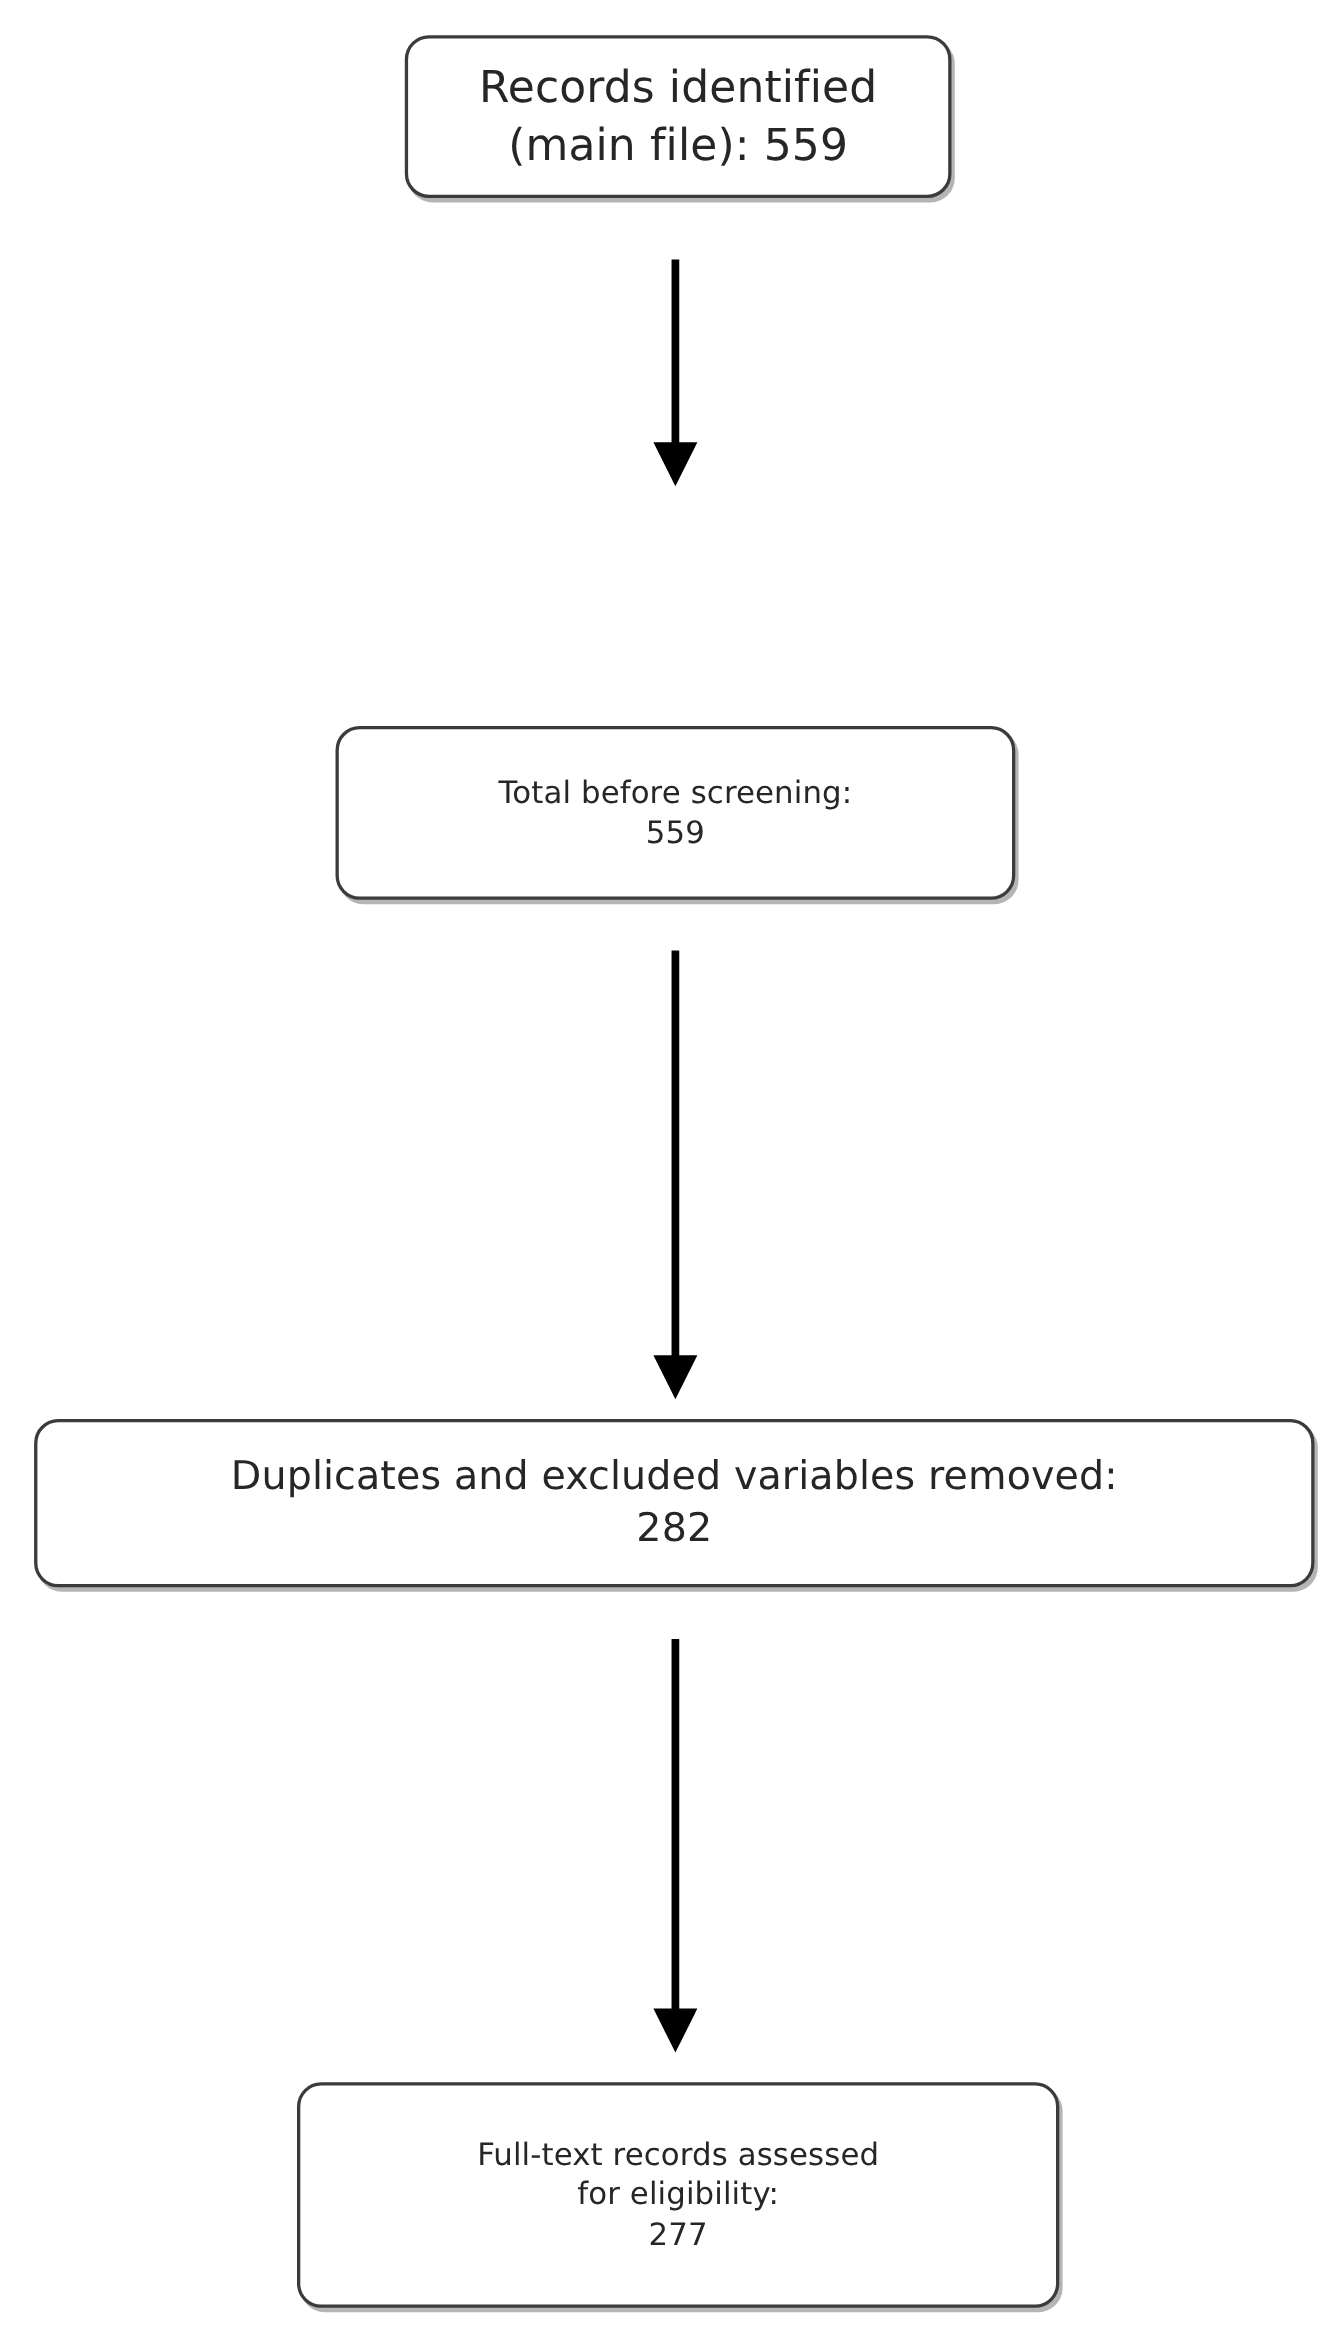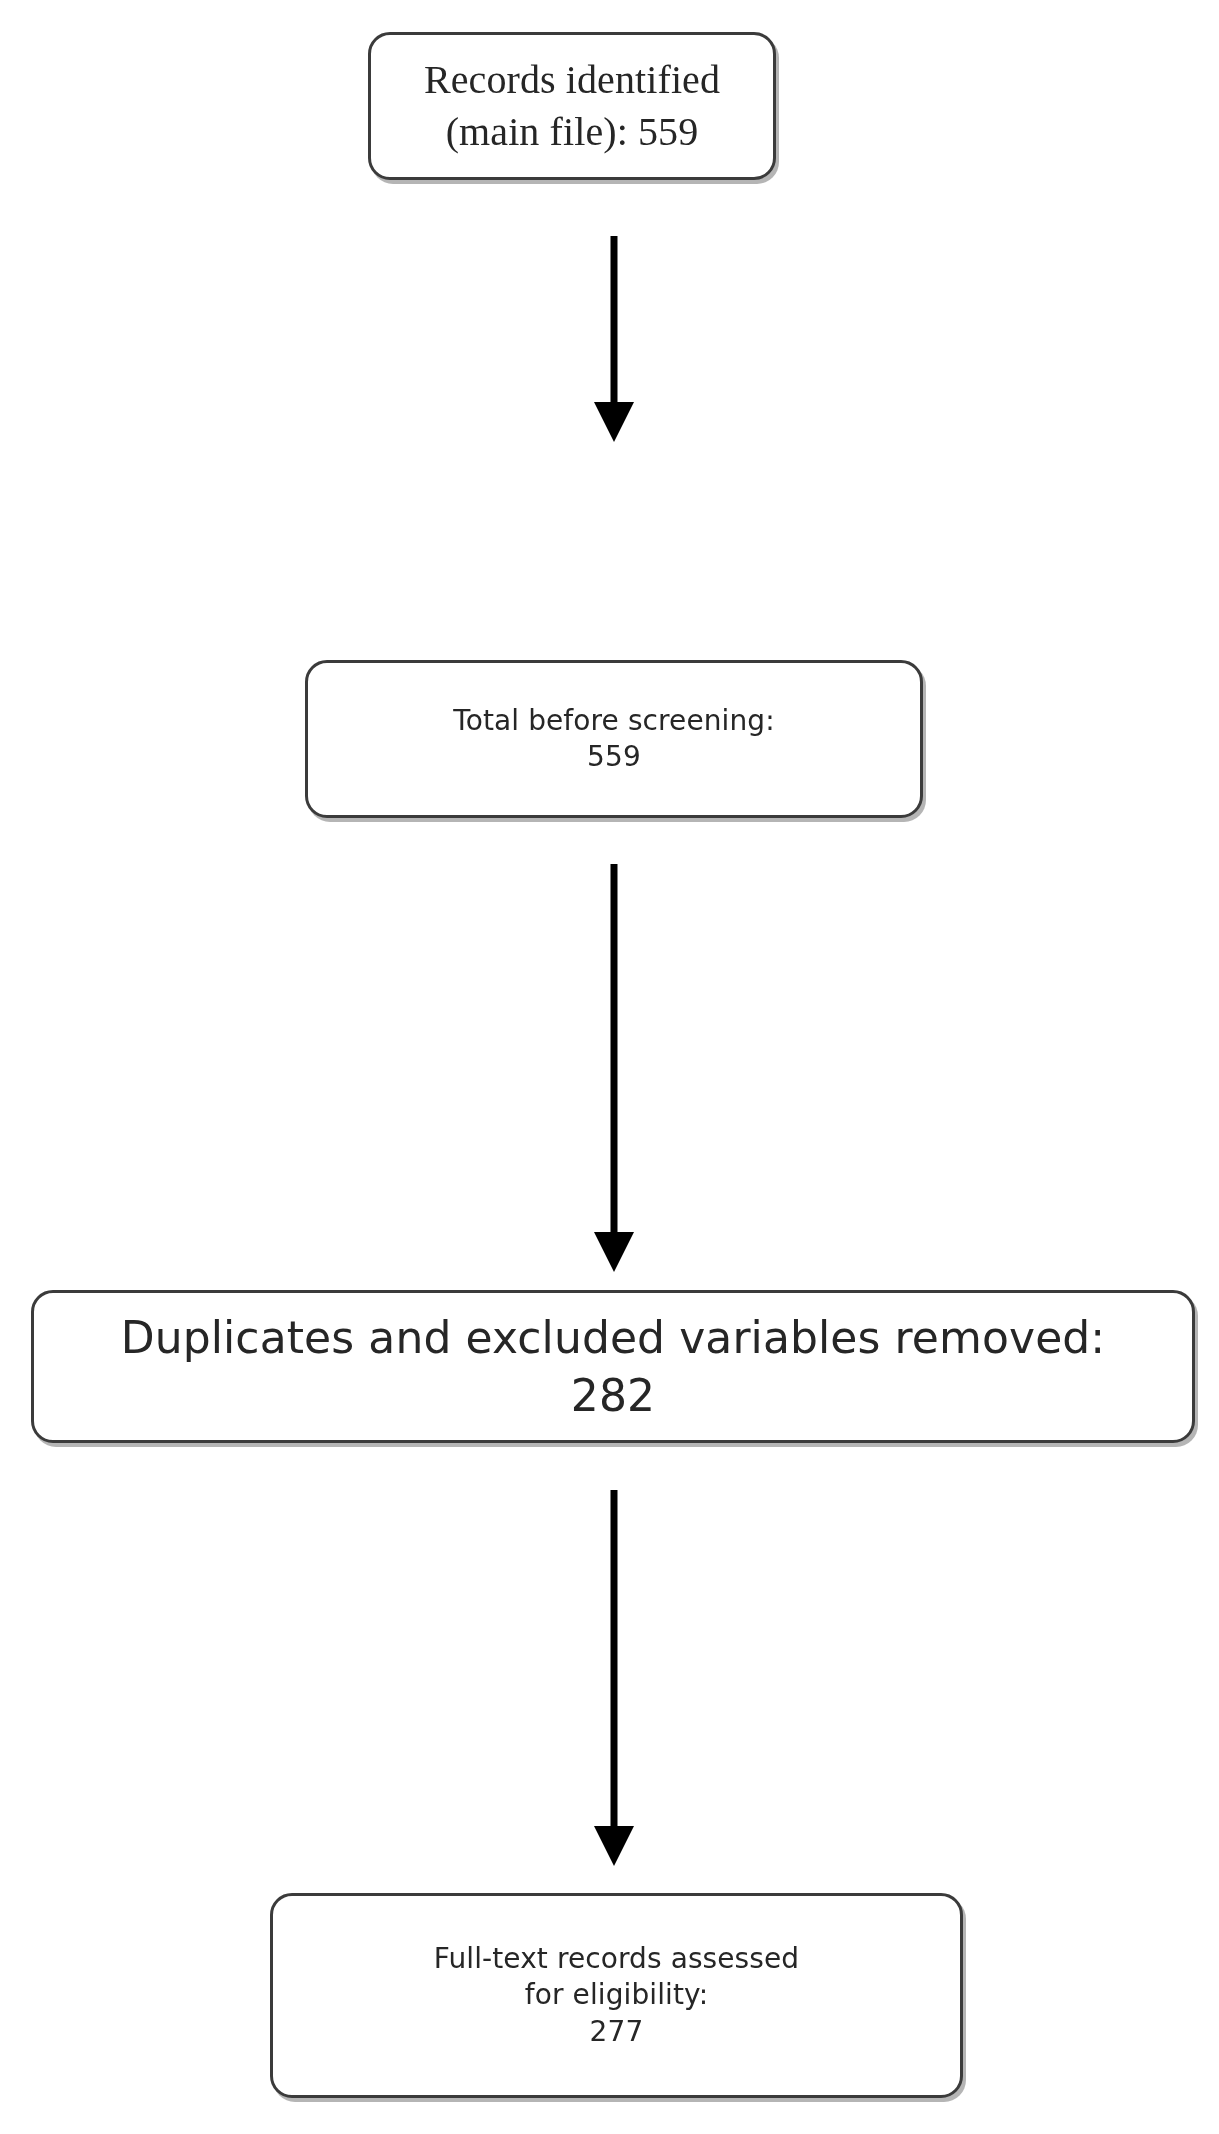--- a/index.html
+++ b/index.html
@@ -34,33 +34,33 @@
     display: block;
     line-height: 1.30;
     white-space: pre-line;
     padding: 0 14px;
     font-weight: 400;
     letter-spacing: 0.1px;
   }
 
   
   #node-identified {
-    left: 368px; top: 32px; width: 408px; height: 148px; font-family: Liberation Serif, serif;
+    left: 368px; top: 32px; width: 497px; height: 148px;
   }
   #node-identified .node-label { font-size: 40px; }
 
   #node-total-before {
     left: 305px; top: 660px; width: 618px; height: 158px;
   }
   #node-total-before .node-label { font-size: 28px; }
 
   #node-duplicates {
     left: 31px; top: 1290px; width: 1164px; height: 153px;
   }
-  #node-duplicates .node-label { font-size: 44px; }
+  #node-duplicates .node-label { font-size: 36px; }
 
   #node-fulltext {
     left: 270px; top: 1893px; width: 693px; height: 205px;
   }
   #node-fulltext .node-label { font-size: 28px; }
 
   
   .edge {
     position: absolute;
   }

